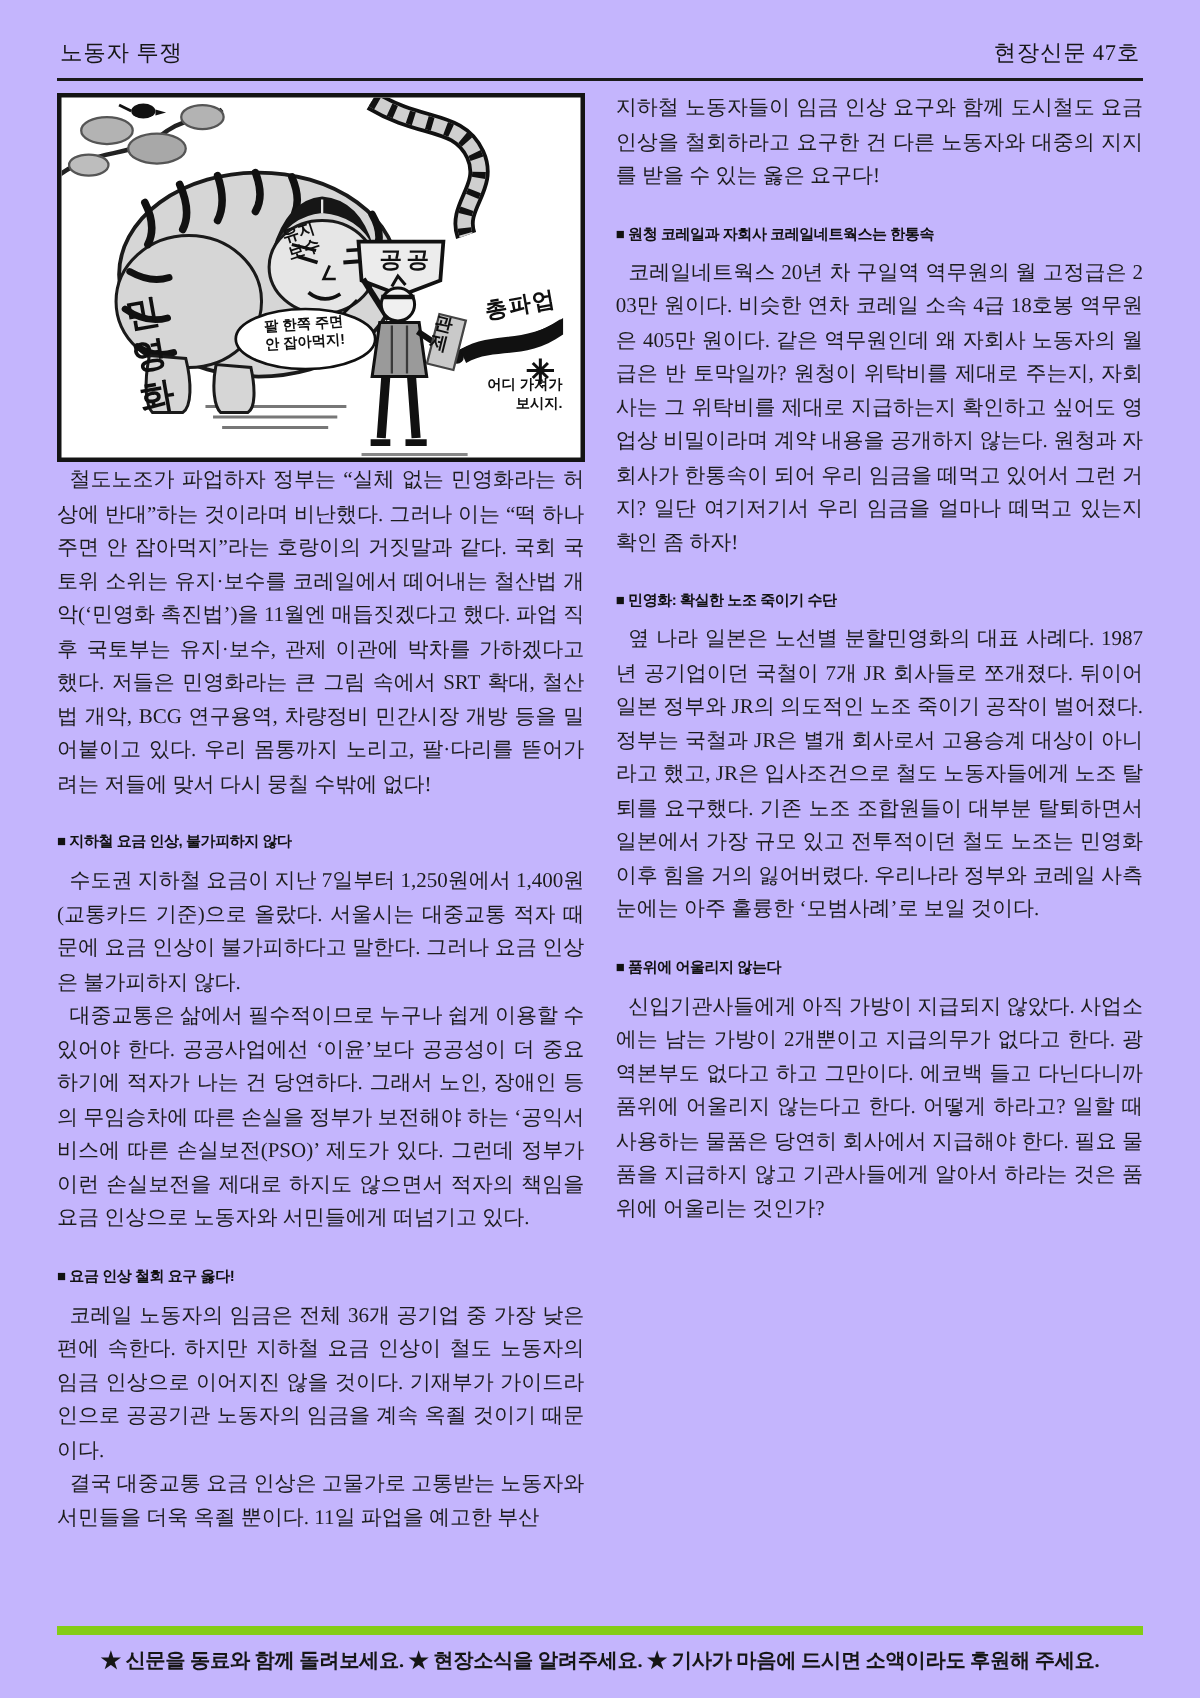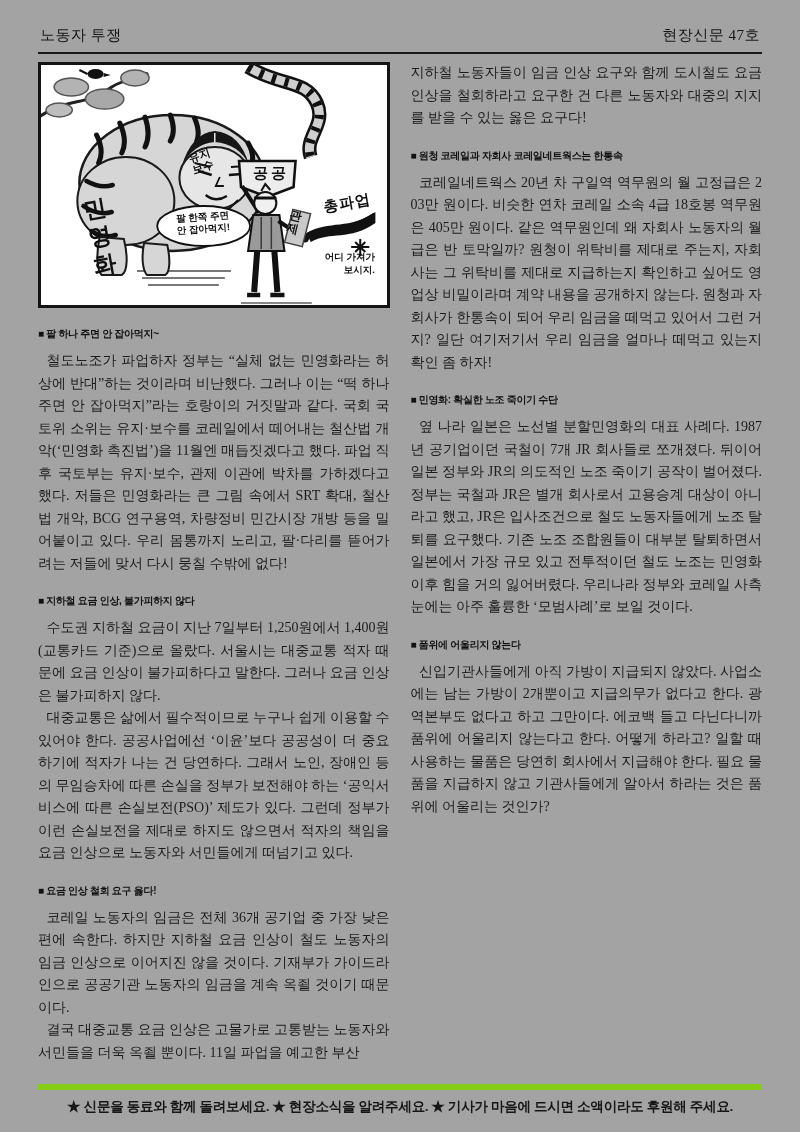--- a/index.html
+++ b/index.html
@@ -1,19 +1,19 @@
 <!DOCTYPE html>
 <html lang="ko"><head>
 <meta charset="utf-8">
 <style>
   * { margin:0; padding:0; box-sizing:border-box; }
   html,body { background:#e8e8e8; }
   .page {
     position:relative; width:800px; height:1132px; margin:0 auto;
-    background:#a3a3a3; color:#161616; overflow:hidden;
+    background:#c4b5fd; color:#161616; overflow:hidden;
     font-family:"Liberation Serif","DejaVu Serif",serif;
   }
   .inner { padding:26px 38px 0 38px; }
   .masthead { display:flex; justify-content:space-between; align-items:flex-end; font-size:15px; padding:0 2px 7px 2px; }
   .masthead .mast-left { letter-spacing:0.5px; }
   .masthead .mast-right { letter-spacing:0.5px; }
   .rule { border-top:2px solid #1a1a1a; }
   .cols { display:flex; gap:21px; margin-top:8px; }
   .col { flex:1; min-width:0; }
 
@@ -149,21 +149,20 @@
             <div>팔 한쪽 주면</div>
             <div>안 잡아먹지!</div>
           </div>
           <div class="ct ct-worker-speech">
             <div>어디 가져가</div>
             <div>보시지.</div>
           </div>
         </div>
 
         <section class="article">
-          <h2 class="headline">■ 팔 하나 주면 안 잡아먹지~</h2>
           <p class="body-text">철도노조가 파업하자 정부는 “실체 없는 민영화라는 허상에 반대”하는 것이라며 비난했다. 그러나 이는 “떡 하나 주면 안 잡아먹지”라는 호랑이의 거짓말과 같다. 국회 국토위 소위는 유지·보수를 코레일에서 떼어내는 철산법 개악(‘민영화 촉진법’)을 11월엔 매듭짓겠다고 했다. 파업 직후 국토부는 유지·보수, 관제 이관에 박차를 가하겠다고 했다. 저들은 민영화라는 큰 그림 속에서 SRT 확대, 철산법 개악, BCG 연구용역, 차량정비 민간시장 개방 등을 밀어붙이고 있다. 우리 몸통까지 노리고, 팔·다리를 뜯어가려는 저들에 맞서 다시 뭉칠 수밖에 없다!</p>
         </section>
 
         <section class="article">
           <h2 class="headline">■ 지하철 요금 인상, 불가피하지 않다</h2>
           <p class="body-text">수도권 지하철 요금이 지난 7일부터 1,250원에서 1,400원(교통카드 기준)으로 올랐다. 서울시는 대중교통 적자 때문에 요금 인상이 불가피하다고 말한다. 그러나 요금 인상은 불가피하지 않다.</p>
           <p class="body-text">대중교통은 삶에서 필수적이므로 누구나 쉽게 이용할 수 있어야 한다. 공공사업에선 ‘이윤’보다 공공성이 더 중요하기에 적자가 나는 건 당연하다. 그래서 노인, 장애인 등의 무임승차에 따른 손실을 정부가 보전해야 하는 ‘공익서비스에 따른 손실보전(PSO)’ 제도가 있다. 그런데 정부가 이런 손실보전을 제대로 하지도 않으면서 적자의 책임을 요금 인상으로 노동자와 서민들에게 떠넘기고 있다.</p>
         </section>
 
         <section class="article">

